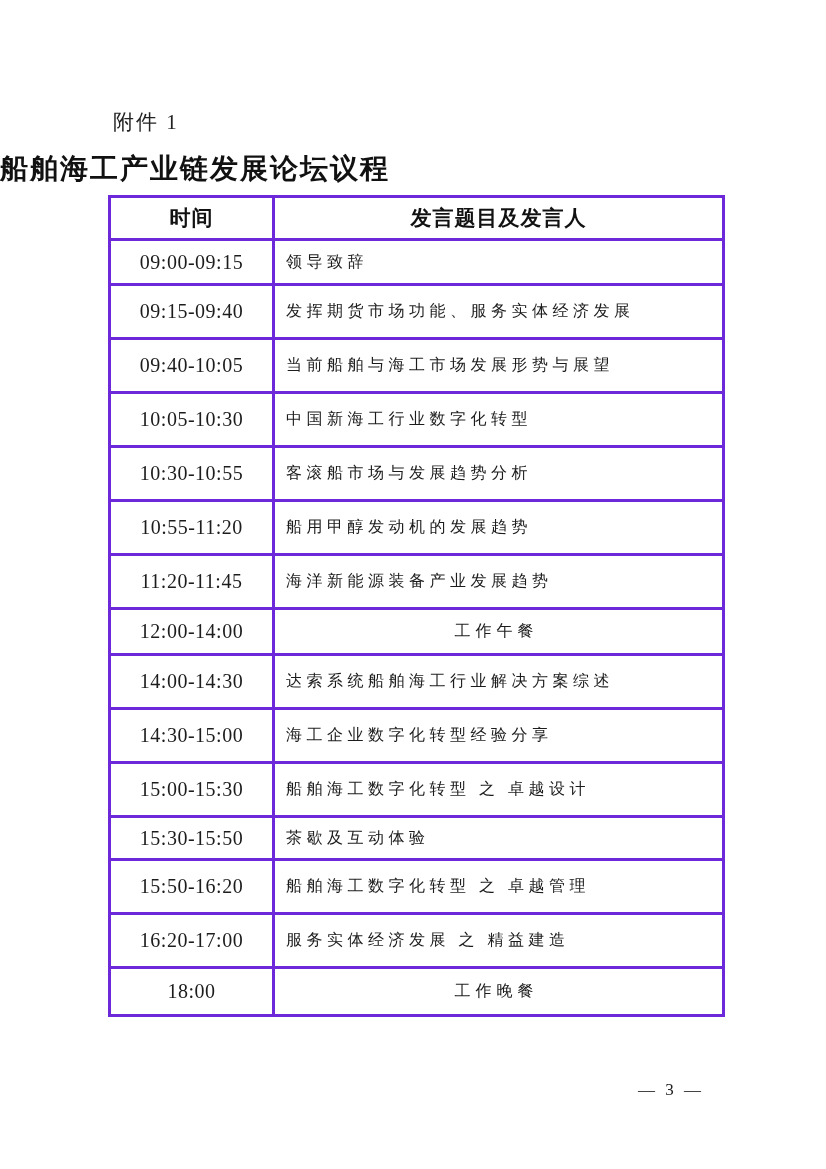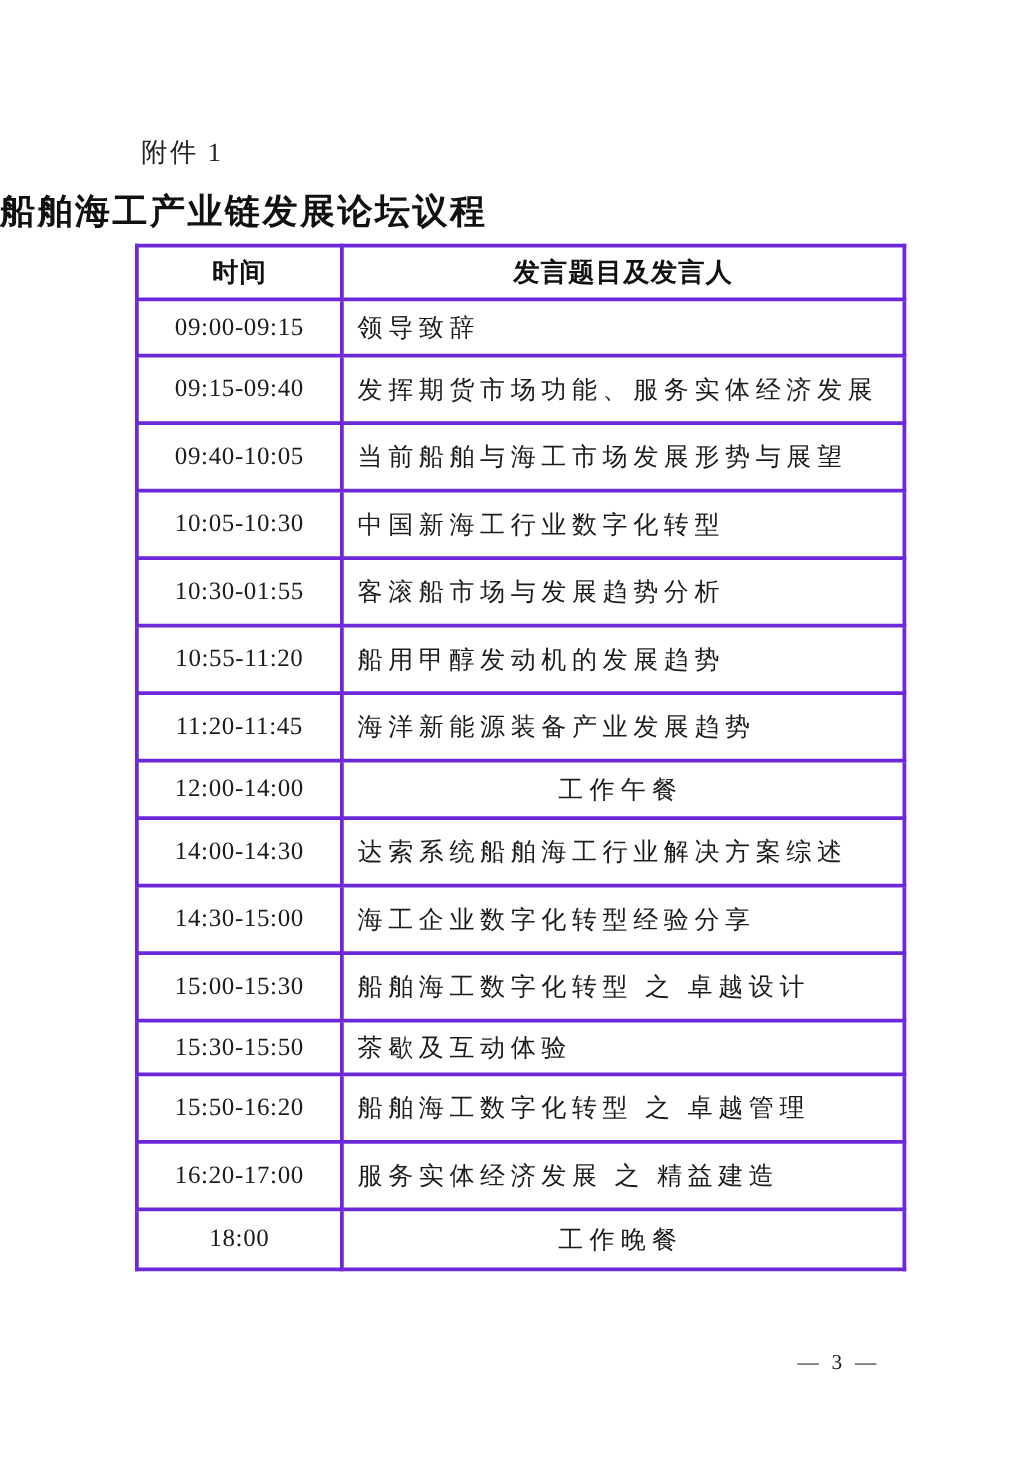--- a/index.html
+++ b/index.html
@@ -61,21 +61,21 @@
   .agenda-table tbody tr:nth-child(15) { height: 48px; }
   .time-cell {
     text-align: center;
     font-size: 20px;
     letter-spacing: 0.5px;
   }
   .topic-cell {
     text-align: left;
     padding-left: 11px;
     padding-right: 4px;
-    font-size: 20px;
+    font-size: 16px;
     letter-spacing: 4.5px;
   }
   
   .agenda-table tbody tr:nth-child(8)  .topic-cell,
   .agenda-table tbody tr:nth-child(15) .topic-cell {
     text-align: center;
     padding-left: 0;
     letter-spacing: 5px;
   }
   .page-number {
@@ -118,21 +118,21 @@
         </tr>
         <tr>
           <td class="time-cell">09:40-10:05</td>
           <td class="topic-cell">当前船舶与海工市场发展形势与展望</td>
         </tr>
         <tr>
           <td class="time-cell">10:05-10:30</td>
           <td class="topic-cell">中国新海工行业数字化转型</td>
         </tr>
         <tr>
-          <td class="time-cell">10:30-01:55</td>
+          <td class="time-cell">10:30-10:55</td>
           <td class="topic-cell">客滚船市场与发展趋势分析</td>
         </tr>
         <tr>
           <td class="time-cell">10:55-11:20</td>
           <td class="topic-cell">船用甲醇发动机的发展趋势</td>
         </tr>
         <tr>
           <td class="time-cell">11:20-11:45</td>
           <td class="topic-cell">海洋新能源装备产业发展趋势</td>
         </tr>

